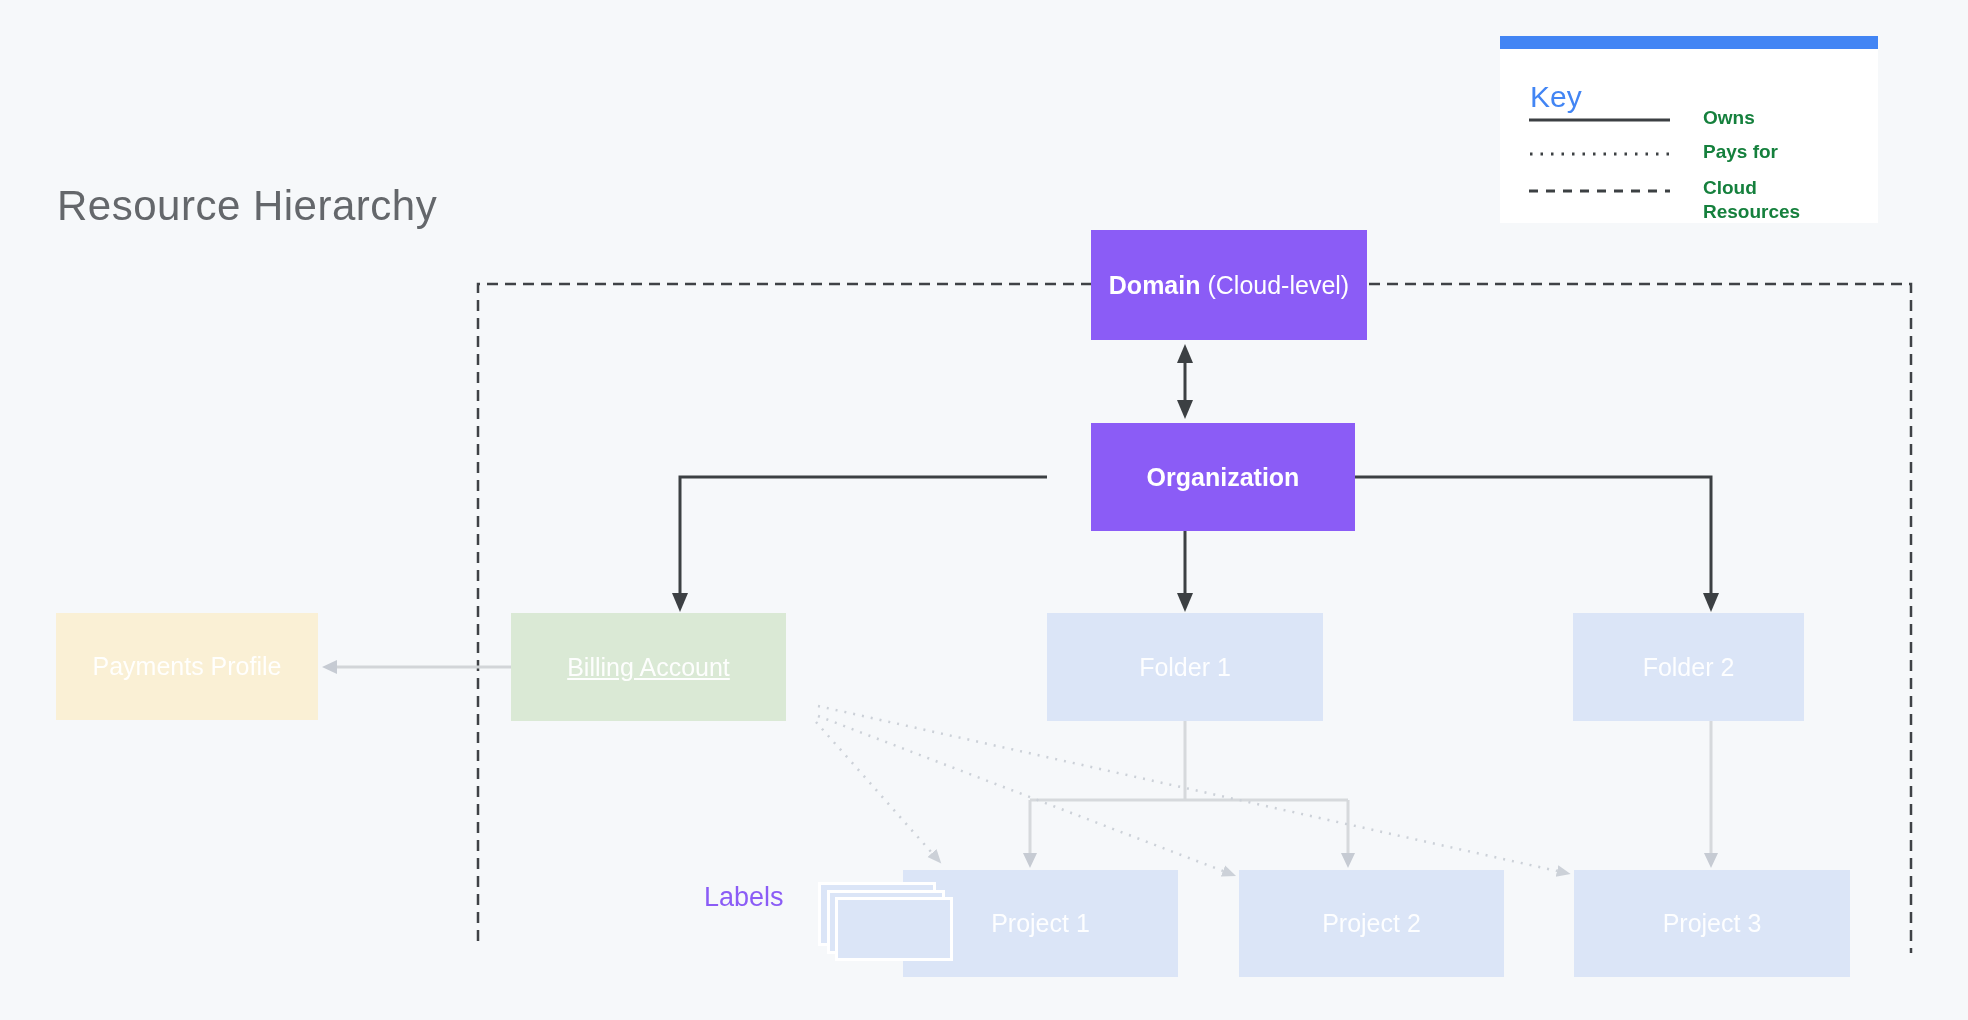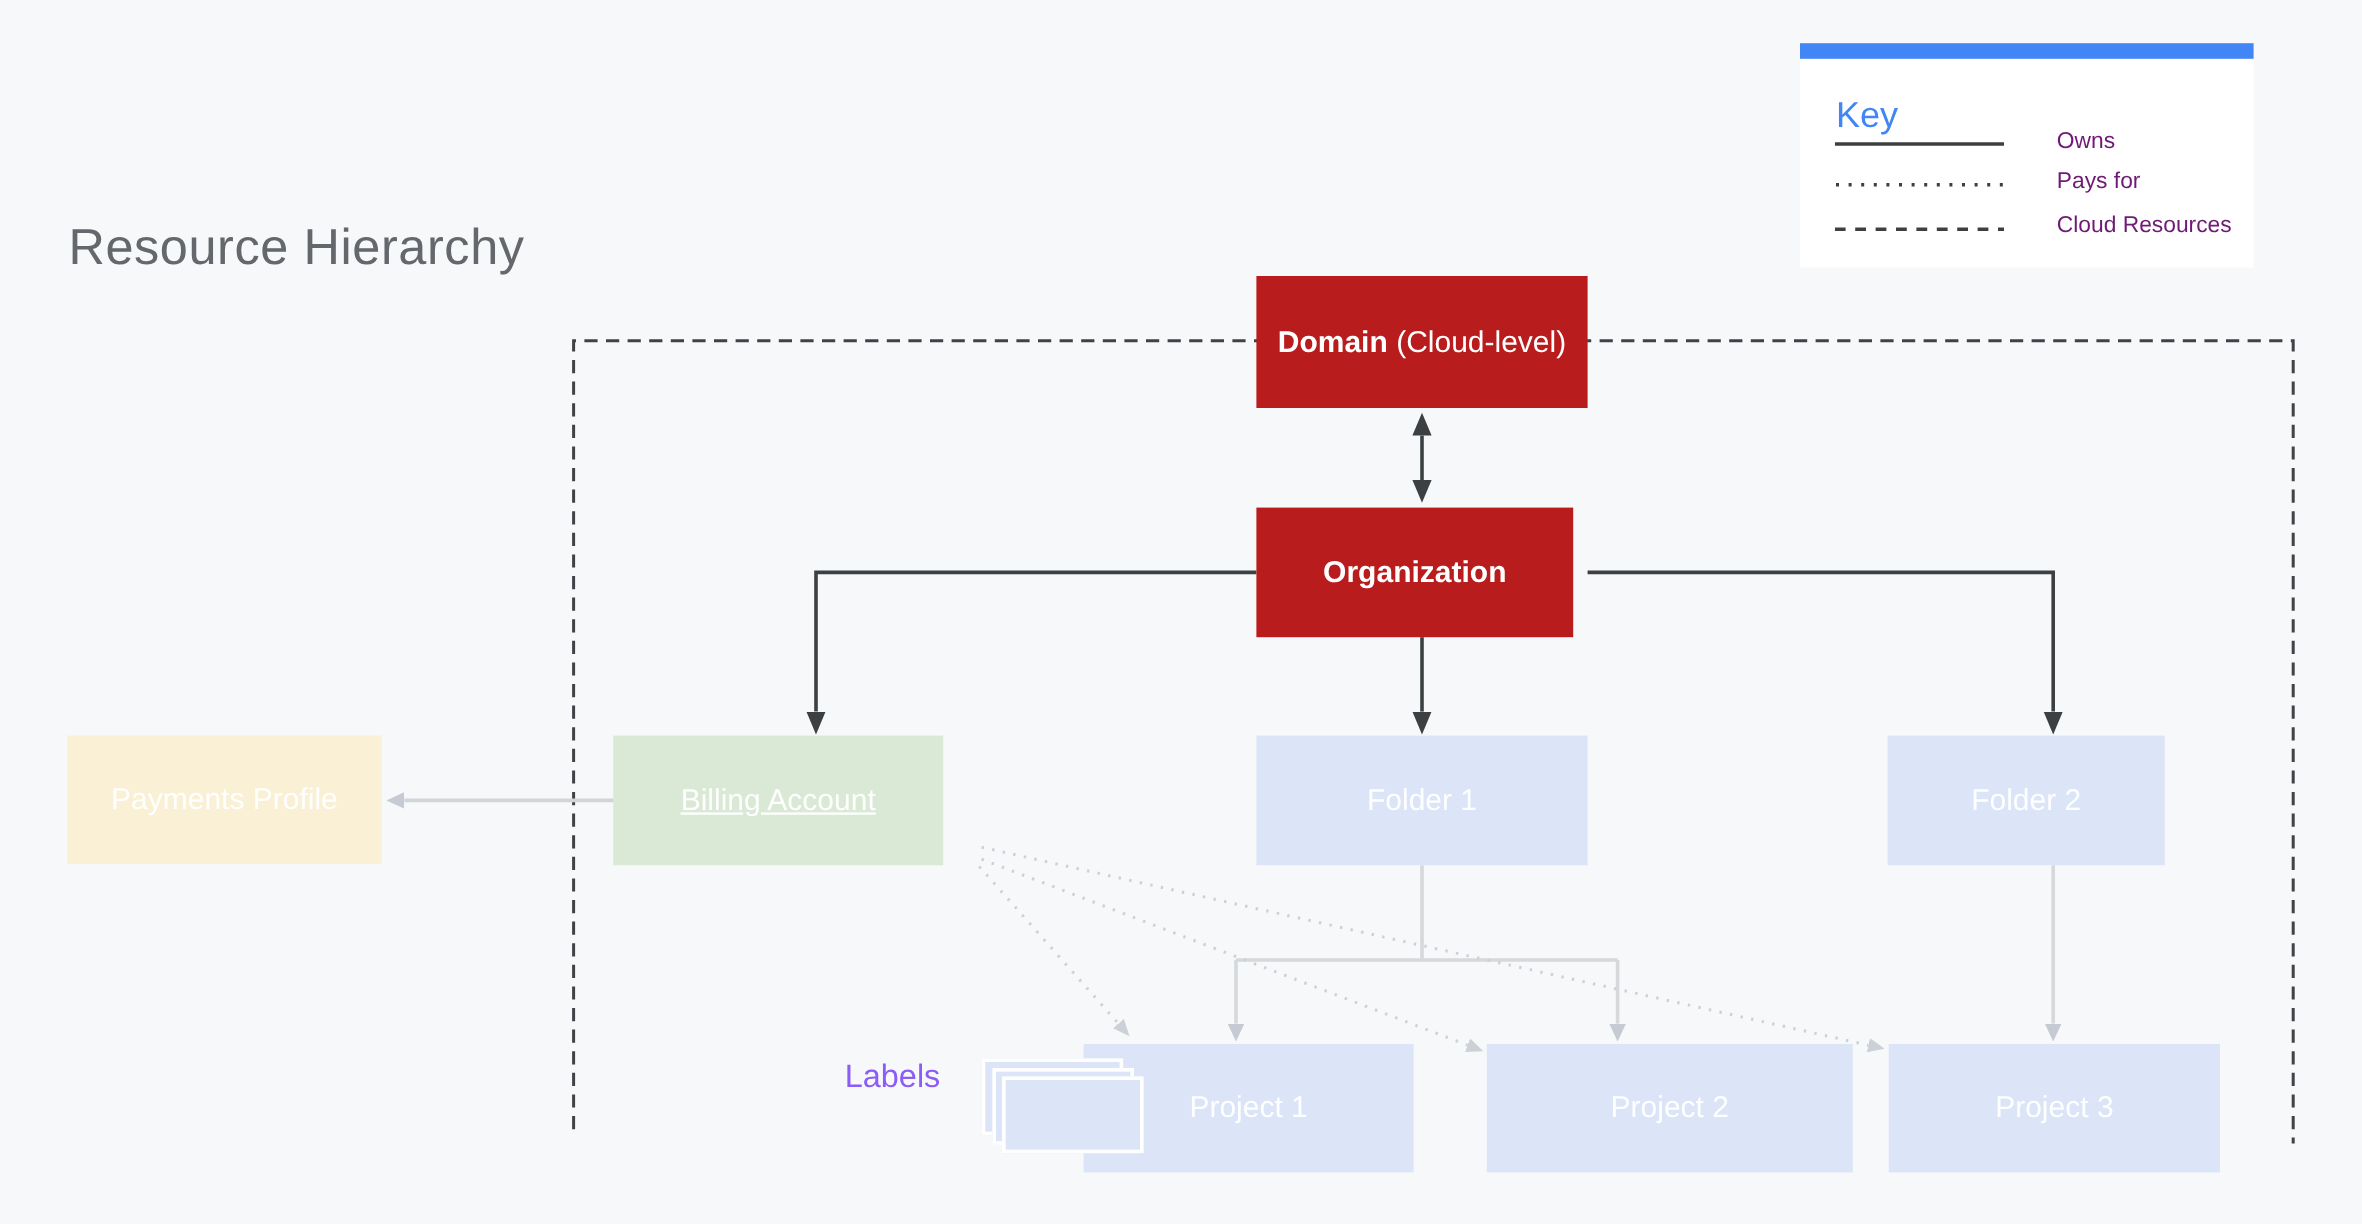--- a/index.html
+++ b/index.html
@@ -15,33 +15,33 @@
   }
   
   svg.wires{position:absolute;left:0;top:0;z-index:1;}
   
   .node{
     position:absolute;z-index:2;
     display:flex;align-items:center;justify-content:center;
     font-size:25px;color:rgba(255,255,255,.95);
     text-align:center;white-space:nowrap;
   }
-  .node.red{background:#b91c1c;color:#ffffff;}
+  .node.red{background:#8b5cf6;color:#ffffff;margin-left:44px;}
   .node.red .b{font-weight:bold;}
   .node.green{background:#dae9d5;}
   .node.yellow{background:#faf0d5;}
   .node.blue{background:#dbe5f7;}
   #n-domain      {left:1047px;top:230px;width:276px;height:110px;}
   #n-organization{left:1047px;top:423px;width:264px;height:108px;font-weight:bold;}
   #n-payments    {left:56px;  top:613px;width:262px;height:107px;}
   #n-billing     {left:511px; top:613px;width:275px;height:108px;text-decoration:underline;}
   #n-folder1     {left:1047px;top:613px;width:276px;height:108px;}
   #n-folder2     {left:1573px;top:613px;width:231px;height:108px;}
   #n-project1    {left:903px; top:870px;width:275px;height:107px;}
-  #n-project2    {left:1239px;top:870px;width:305px;height:107px;}
+  #n-project2    {left:1239px;top:870px;width:265px;height:107px;}
   #n-project3    {left:1574px;top:870px;width:276px;height:107px;}
   
   .labels-caption{
     position:absolute;left:704px;top:882px;z-index:2;
     font-size:27px;color:#8b5cf6;
   }
   .cards{position:absolute;left:818px;top:882px;width:142px;height:84px;z-index:3;}
   .cards .card{
     position:absolute;width:112px;height:58px;
     background:#dbe5f7;border:3px solid #ffffff;
@@ -58,22 +58,22 @@
   .key-title{
     position:absolute;left:30px;top:44px;
     font-size:30px;font-weight:normal;color:#4285f4;
   }
   .key-sample{position:absolute;left:29px;width:141px;height:6px;}
   .key-sample svg{display:block;}
   .ks-solid {top:81px;}
   .ks-dotted{top:115px;}
   .ks-dashed{top:152px;}
   .key-label{
-    position:absolute;left:214px;width:150px;
-    font-size:19px;font-weight:normal;color:#701a75;line-height:24px;
+    position:absolute;left:203px;width:150px;
+    font-size:19px;font-weight:bold;color:#15803d;line-height:24px;
   }
   .kl-owns {top:70px;}
   .kl-pays {top:104px;}
   .kl-cloud{top:140px;}
 </style>
 </head>
 <body>
 
 <svg class="wires" width="1968" height="1020" viewBox="0 0 1968 1020">
   <defs>

